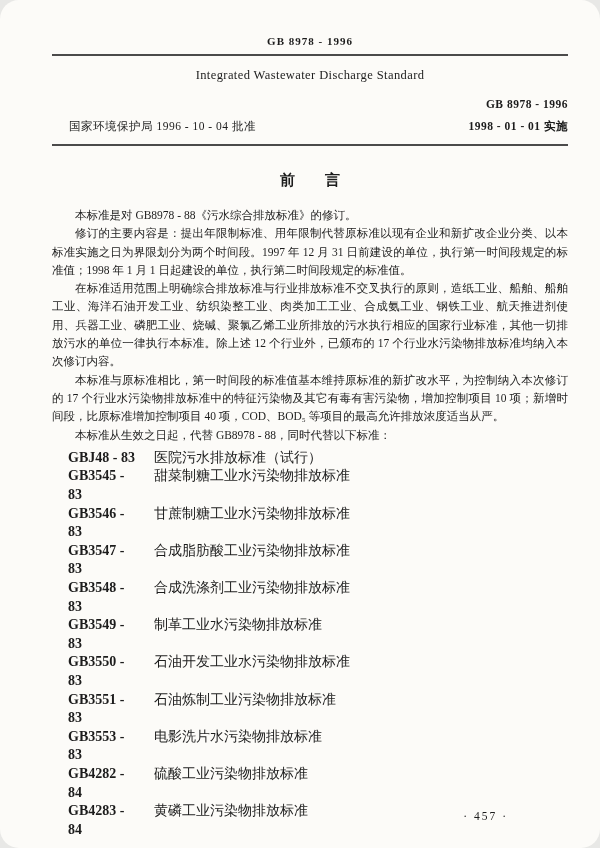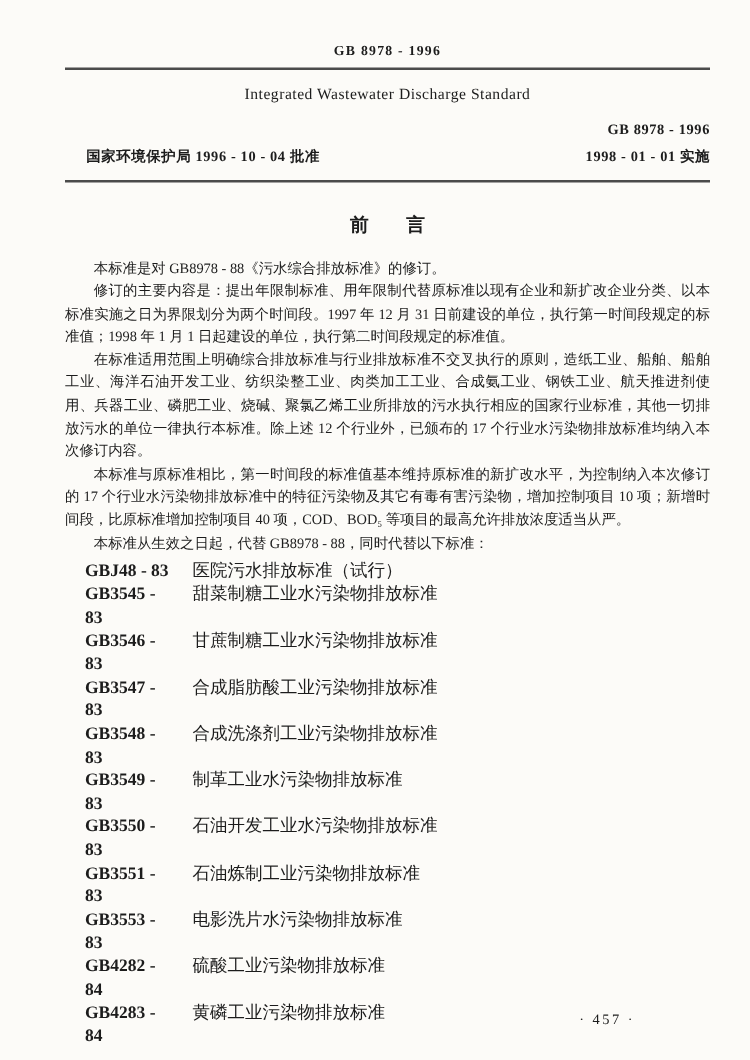--- a/index.html
+++ b/index.html
@@ -6,20 +6,21 @@
   .page {
     position: relative;
     width: 600px;
     height: 848px;
     margin: 0 auto;
     background: #fcfbf8;
     color: #1c1c1c;
     font-family: "Liberation Serif", "DejaVu Serif", serif;
     box-sizing: border-box;
     overflow: hidden;
+    border-radius: 19px;
   }
   .content { padding: 0 32px 0 52px; }
 
   .header-code {
     padding-top: 35px;
     text-align: center;
     font-size: 11px;
     font-weight: bold;
     letter-spacing: 1px;
   }
@@ -55,21 +56,21 @@
   }
 
   .meta-row {
     margin-top: 11px;
     display: flex;
     justify-content: space-between;
     align-items: flex-end;
   }
   .meta-left {
     font-size: 11.5px;
-    font-weight: bold;
+    font-weight: normal;
     line-height: 21.5px;
     letter-spacing: 0.5px;
     padding-left: 17px;
   }
   .meta-right {
     text-align: right;
     font-size: 11.5px;
     font-weight: bold;
     line-height: 21.5px;
     letter-spacing: 0.5px;

